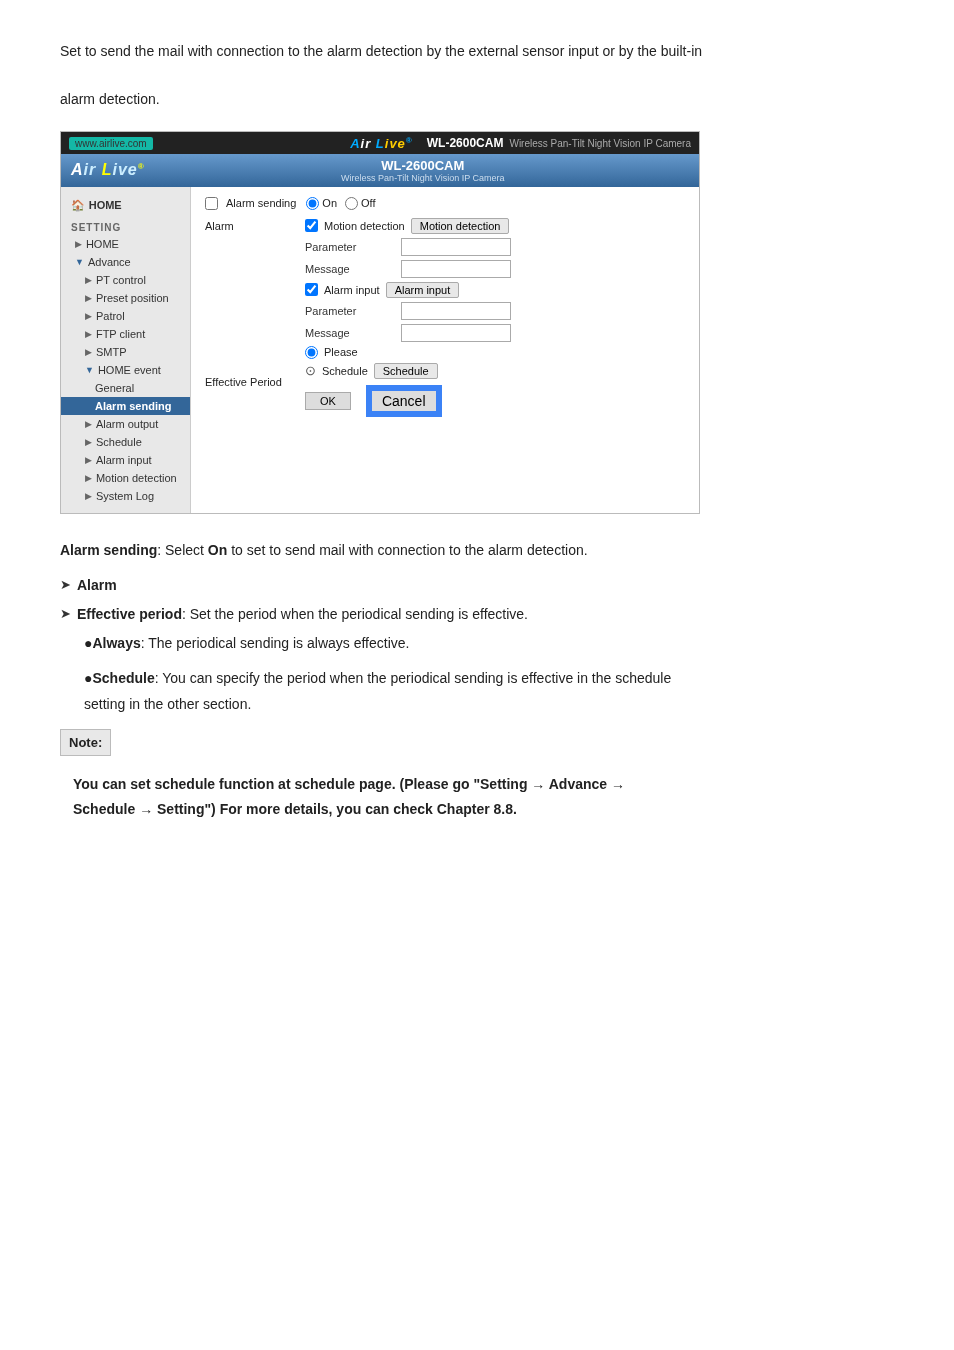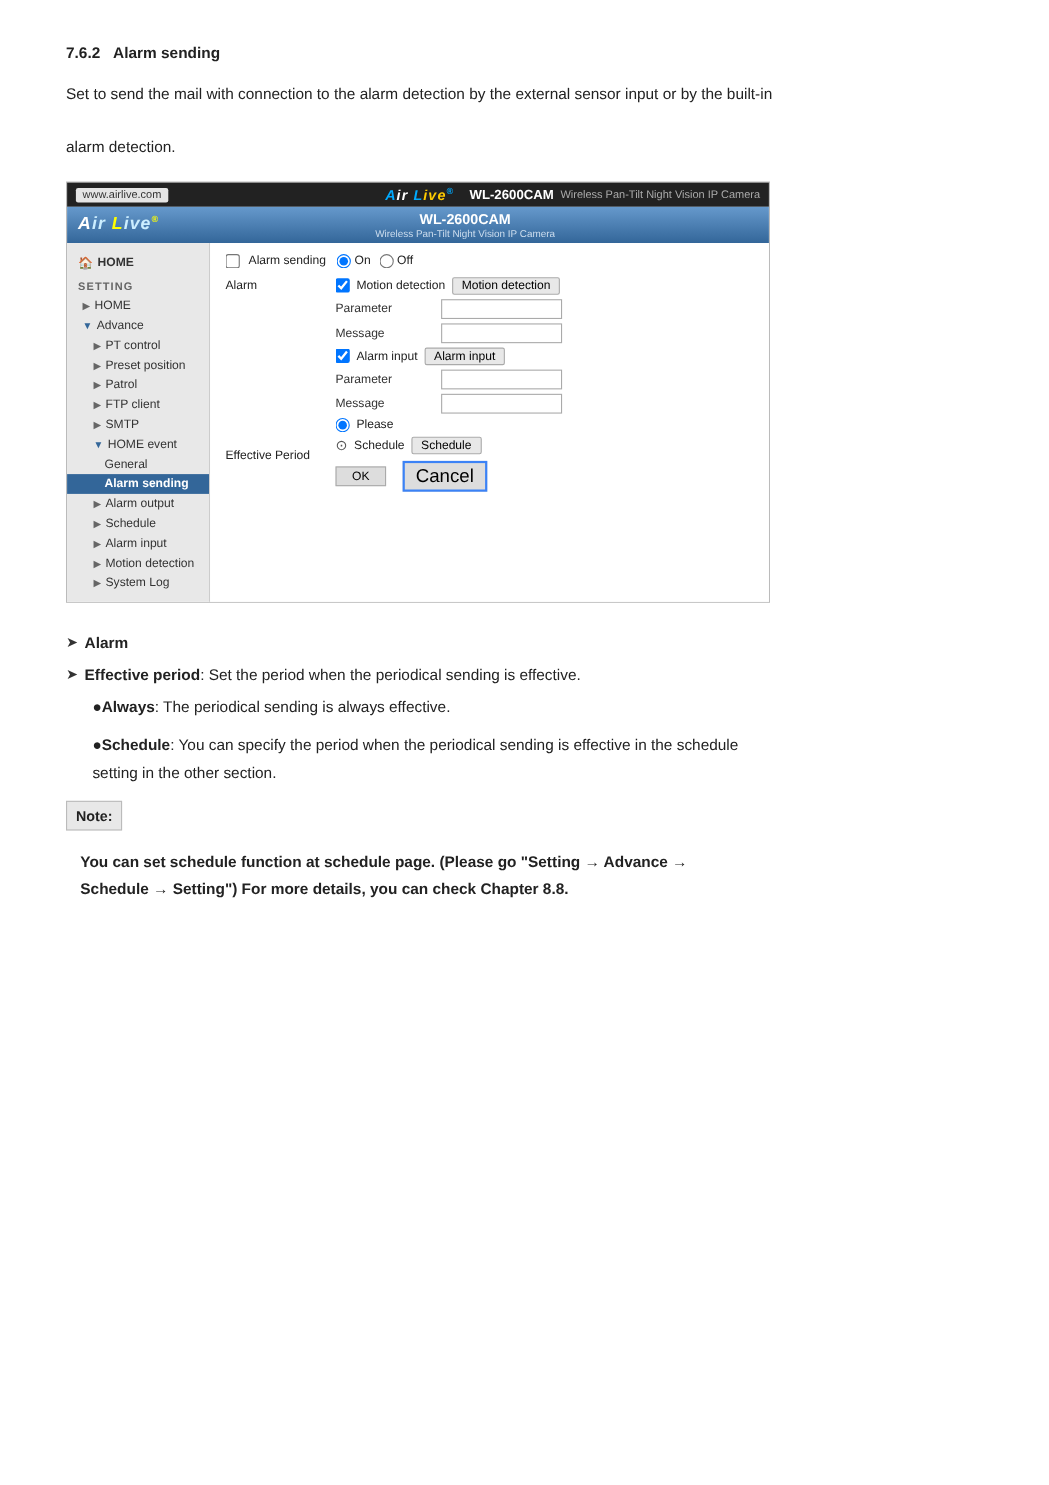--- a/index.html
+++ b/index.html
@@ -39,21 +39,21 @@
     .camera-ui-topbar {
       background: #222;
       color: #fff;
       display: flex;
       justify-content: flex-end;
       align-items: center;
       padding: 3px 8px;
       font-size: 11px;
     }
     .topbar-url {
-      background: #e5e5e5;
+      background: #14b8a6;
       color: #333;
       padding: 1px 6px;
       border-radius: 2px;
       font-size: 10px;
       margin-right: 8px;
     }
     .topbar-brand {
       font-size: 13px;
       font-weight: bold;
       color: #0af;
@@ -220,23 +220,23 @@
     }
     .btn-ok {
       background: #ddd;
       border: 1px solid #aaa;
       padding: 2px 14px;
       font-size: 11px;
       cursor: pointer;
     }
     .btn-cancel {
       background: #ddd;
-      border: 2px solid #3b82f6;
+      border: 6px solid #3b82f6;
       padding: 2px 10px;
-      font-size: 17px;
+      font-size: 14px;
       cursor: pointer;
       text-align: center;
     }
     .schedule-row {
       display: flex;
       align-items: center;
       gap: 6px;
       margin-bottom: 4px;
     }
     .schedule-icon {
@@ -274,23 +274,20 @@
     }
     .indent-p {
       margin-left: 24px;
       margin-bottom: 6px;
     }
   </style>
 </head>
 <body>
 
 <div style="margin-bottom: 20px;">
-  <p class="section-heading">
-    <span>7.6.2</span>&nbsp;&nbsp;&nbsp;<span>Alarm sending</span>
-  </p>
 
   <p class="description">
     <span>Set to send the mail with connection to the alarm detection by the external sensor input or by the built-in</span><br>
     <br>
     <span>alarm detection.</span>
   </p>
 
   <div class="camera-ui">
 
     <div class="camera-ui-topbar">
@@ -477,20 +474,23 @@
             </td>
           </tr>
         </tbody>
           </table>
 
       </div>
     </div>
   </div>
 
   <div class="content-section">
+    <p>
+      <strong>Alarm sending</strong>: Select <strong>On</strong> to set to send mail with connection to the alarm detection.
+    </p>
     <div class="arrow-bullet">
       <span class="arrow-char">➤</span>
       <span><strong>Alarm</strong></span>
     </div>
     <div class="arrow-bullet">
       <span class="arrow-char">➤</span>
       <span>
         <strong>Effective period</strong>: Set the period when the periodical sending is effective.
       </span>
     </div>

